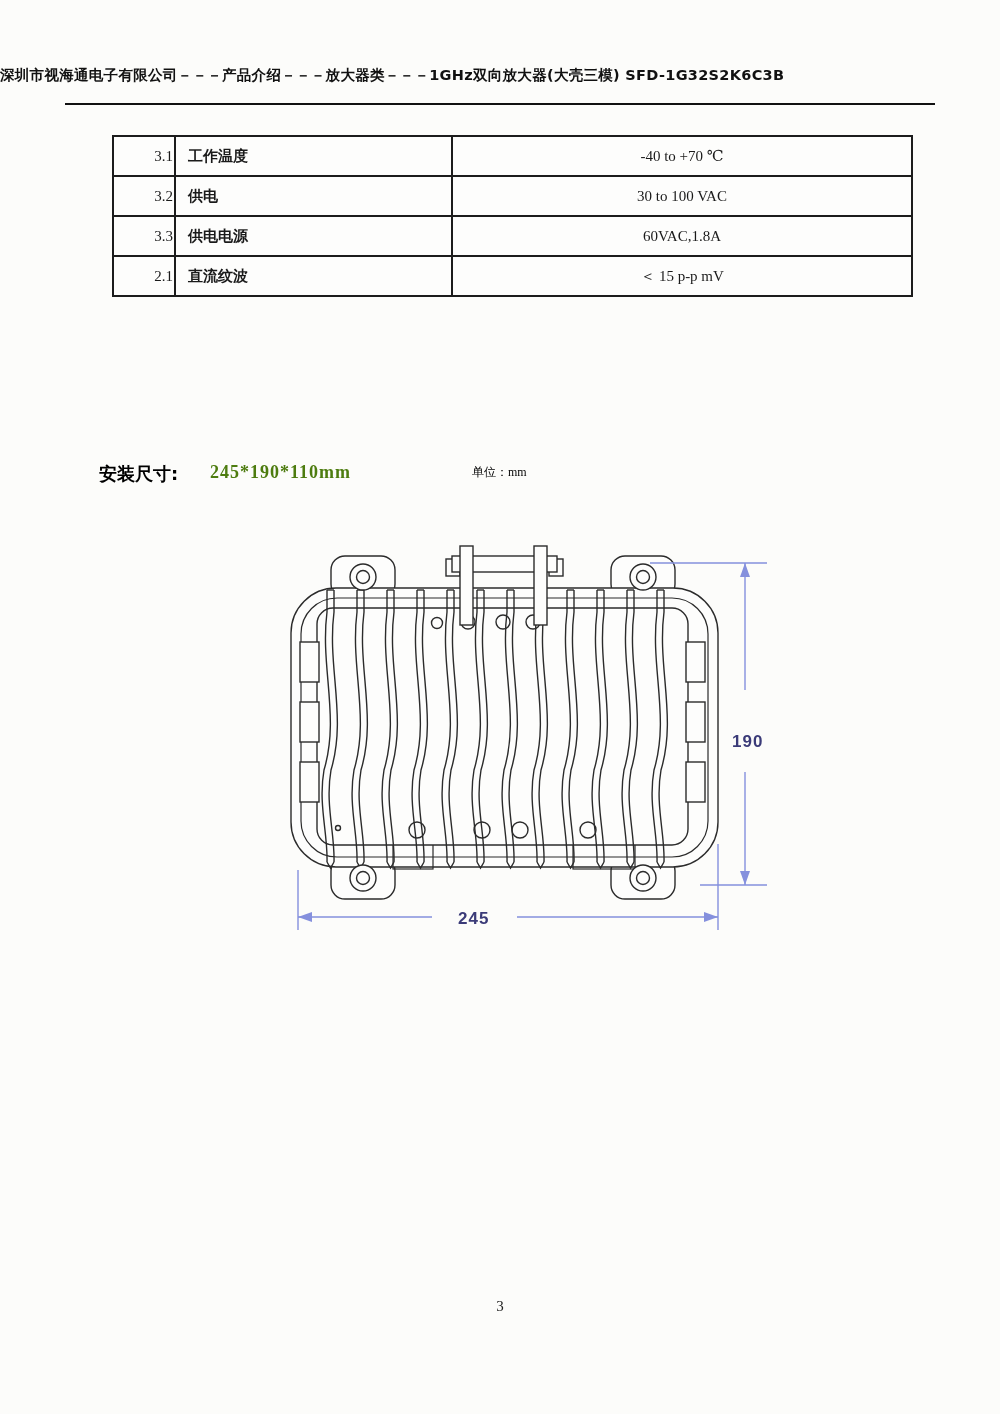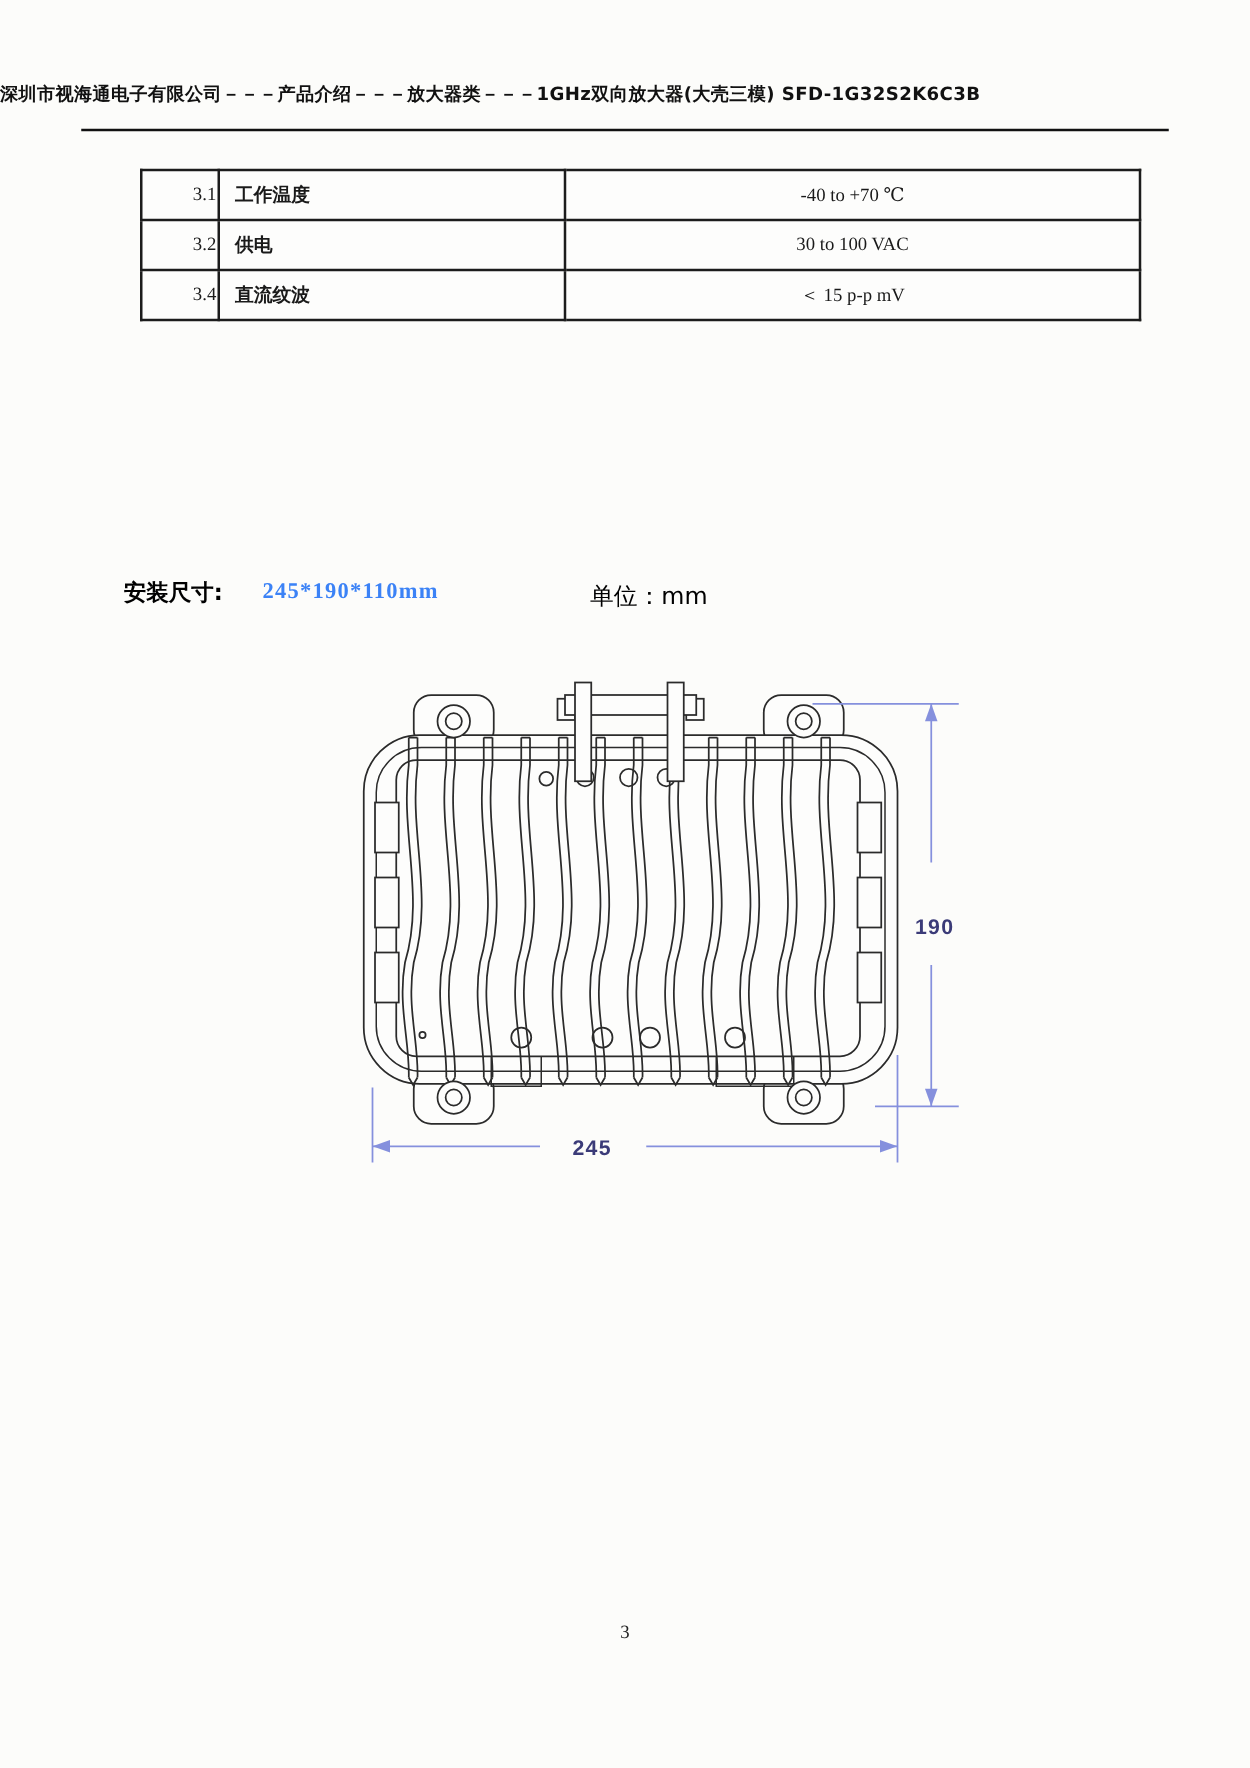--- a/index.html
+++ b/index.html
@@ -31,25 +31,25 @@
   }
   td.c-no{width:58px;text-align:right;font-family:"Liberation Serif","DejaVu Serif",serif;}
   td.c-name{width:262px;text-align:left;padding-left:12px;font-weight:600;font-family:Liberation Serif, serif;}
   td.c-val{width:456px;text-align:center;font-family:"Liberation Serif","DejaVu Serif",serif;border-radius:10px;}
 
   .dim-line-row{position:absolute;left:0;top:460px;width:1000px;height:30px;margin-left:24px;}
   .dim-label{
     position:absolute;left:75px;top:2px;font-size:18px;font-weight:700;color:#000;
   }
   .dim-value{
-    position:absolute;left:186px;top:2px;font-size:18px;font-weight:700;color:#3b82f6;
+    position:absolute;left:186px;top:2px;font-size:18px;font-weight:700;color:#4d7c0f;
     font-family:"Liberation Serif","DejaVu Serif",serif;letter-spacing:1px;
   }
   .dim-unit{
-    position:absolute;left:448px;top:4px;font-size:19px;color:#000;
+    position:absolute;left:448px;top:4px;font-size:12px;color:#000;font-family:Liberation Serif, serif;
   }
 
   svg.drawing{position:absolute;left:270px;top:532px;}
   .ln{fill:none;stroke:#2b2b2b;stroke-width:1.4;}
   .lnf{fill:#fdfdfc;stroke:#2b2b2b;stroke-width:1.4;}
   .lnt{fill:none;stroke:#2b2b2b;stroke-width:1.2;}
   .blue{stroke:#8590dd;stroke-width:1.4;fill:none;}
   .bluefill{fill:#8590dd;stroke:none;}
   .dimtext{fill:#3b3b78;font-size:17px;font-weight:700;
     font-family:"Liberation Sans","DejaVu Sans",sans-serif;letter-spacing:1px;}
@@ -71,21 +71,26 @@
       <td class="c-no">3.1</td>
       <td class="c-name">工作温度</td>
       <td class="c-val">-40 to +70  ℃</td>
     </tr>
     <tr>
       <td class="c-no">3.2</td>
       <td class="c-name">供电</td>
       <td class="c-val">30 to 100 VAC</td>
     </tr>
     <tr>
-      <td class="c-no">3.4</td>
+      <td class="c-no">3.3</td>
+      <td class="c-name">供电电源</td>
+      <td class="c-val">60VAC,1.8A</td>
+    </tr>
+    <tr>
+      <td class="c-no">2.1</td>
       <td class="c-name">直流纹波</td>
       <td class="c-val">＜  15 p-p mV</td>
     </tr>
   </tbody>
 </table>
 
 <div class="dim-line-row">
   <span class="dim-label">安装尺寸:</span>
   <span class="dim-value">245*190*110mm</span>
   <span class="dim-unit">单位：mm</span>

